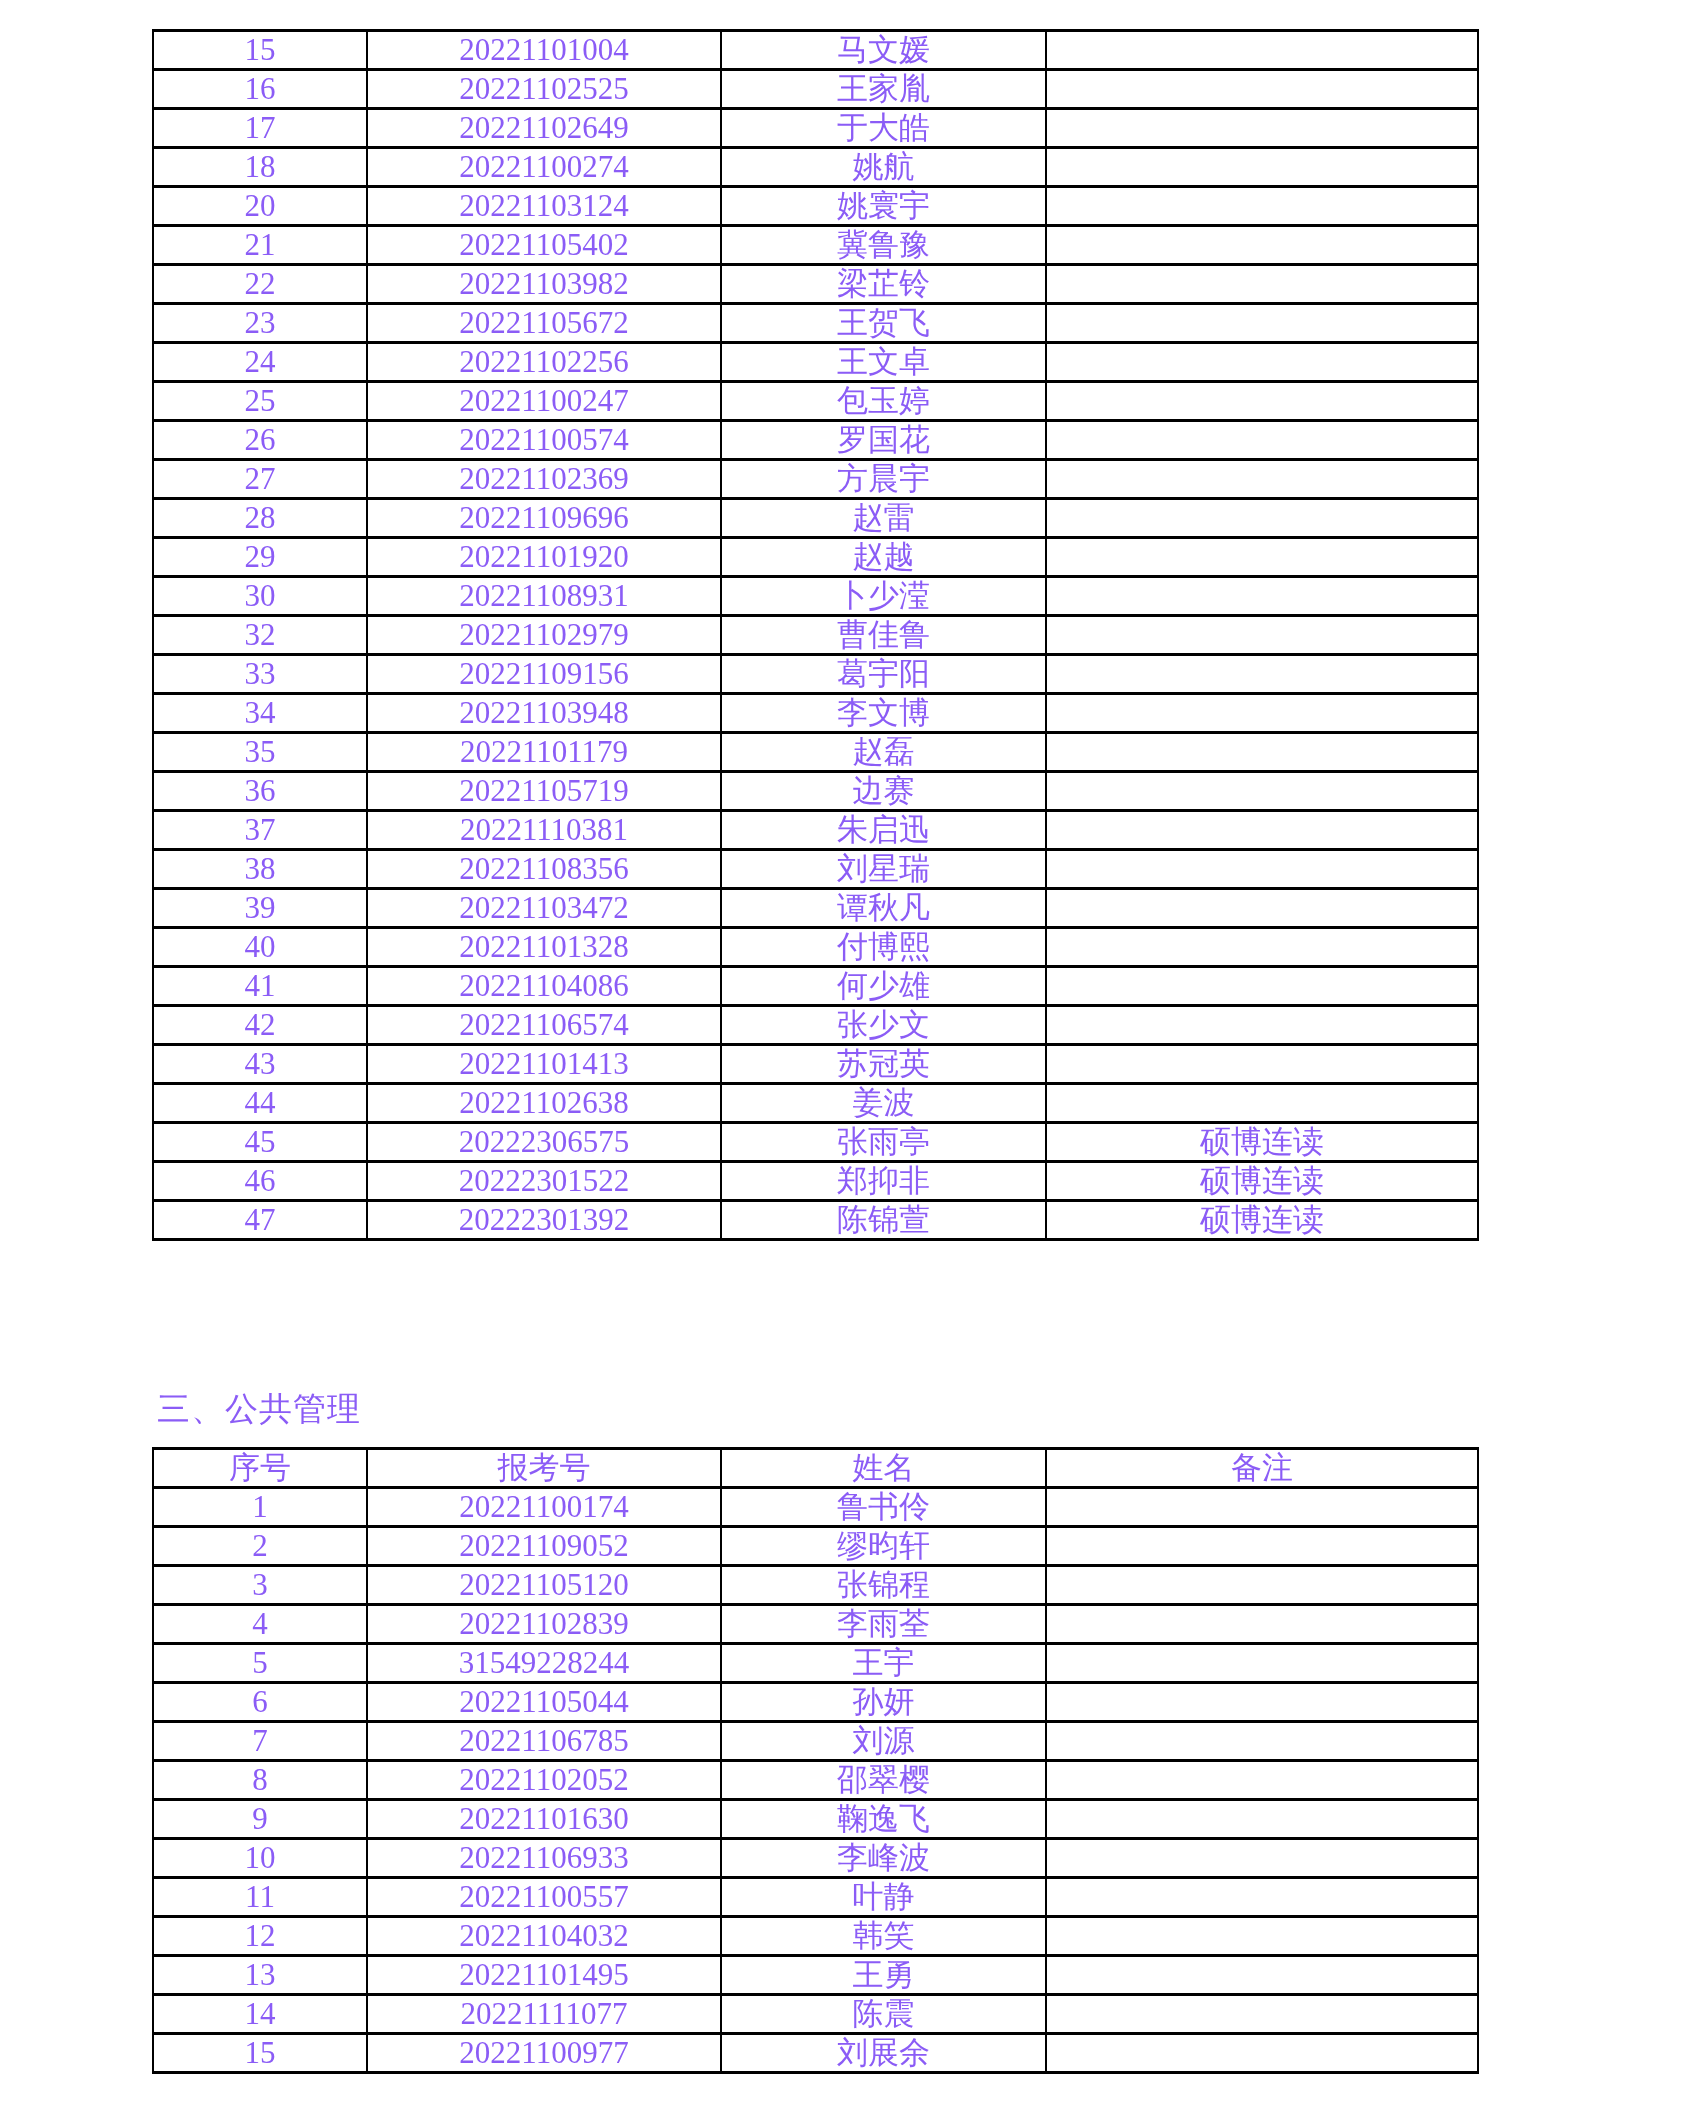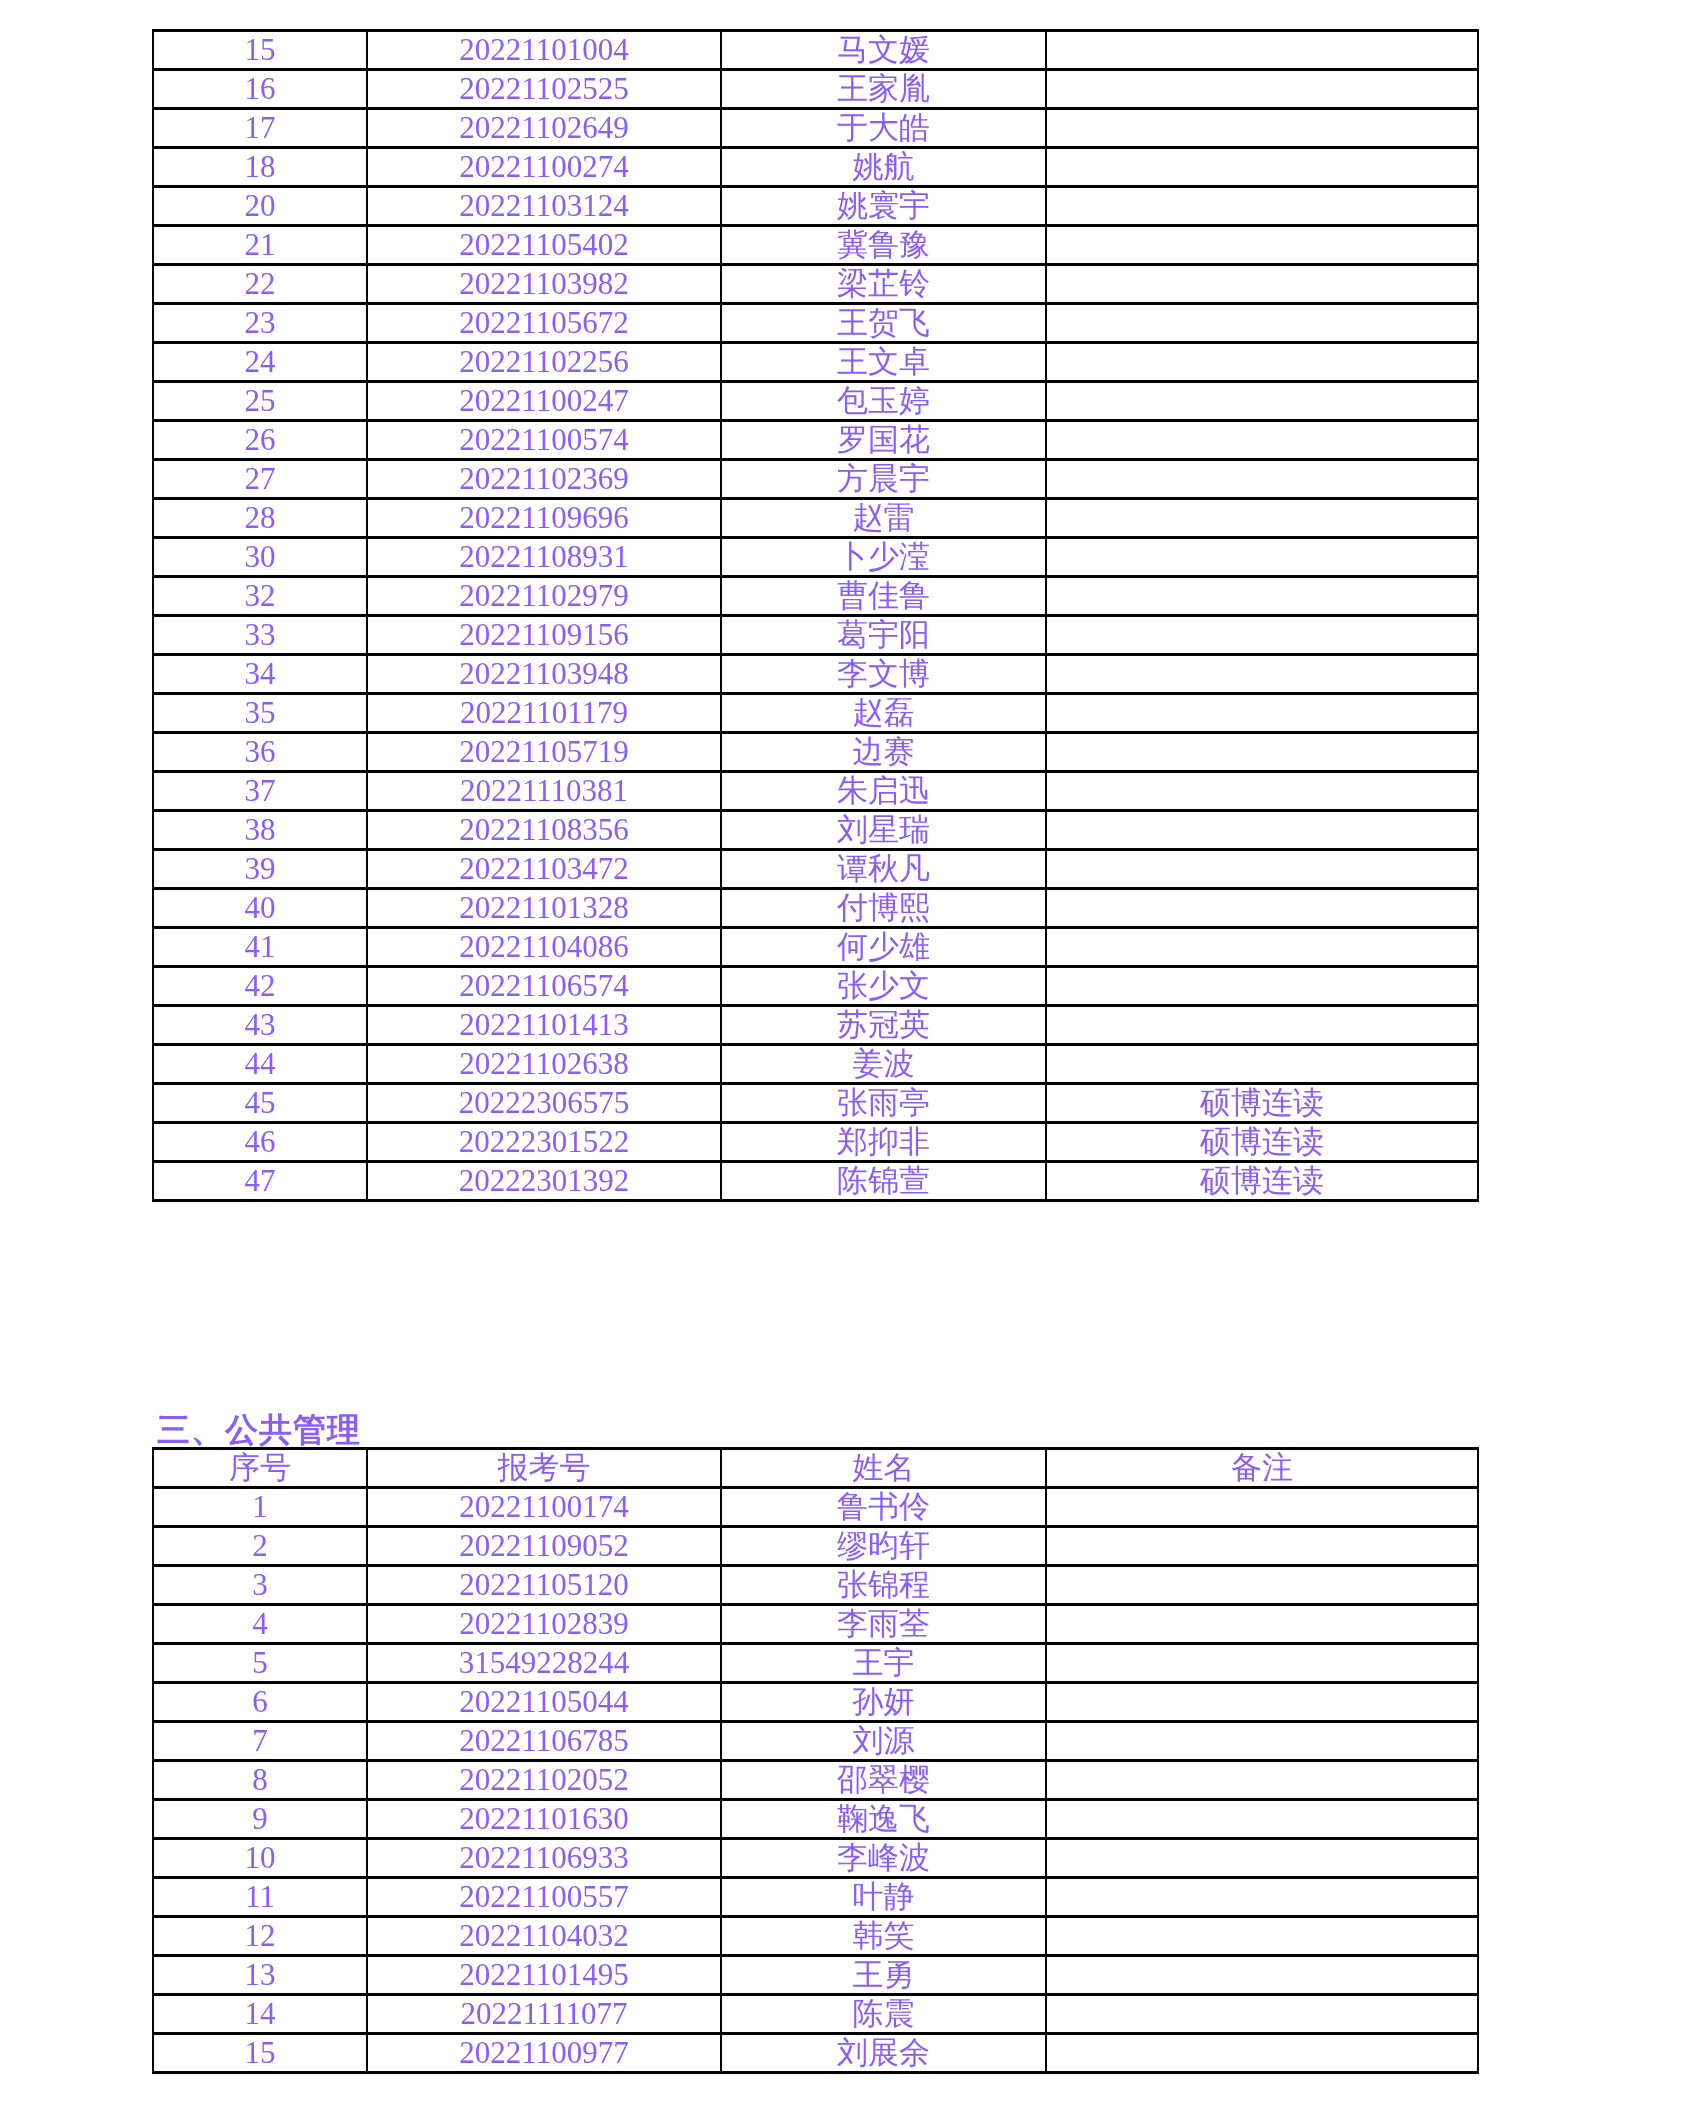--- a/index.html
+++ b/index.html
@@ -41,23 +41,22 @@
     font-weight: normal;
     line-height: 36px;
     white-space: nowrap;
     overflow: hidden;
   }
   .section-heading {
     position: absolute;
     left: 157px;
     top: 1387px;
     font-size: 33px;
-    font-weight: bold;
+    font-weight: normal;
     letter-spacing: 1px;
-    margin-top: 21px;
   }
 </style>
 </head>
 <body>
 
 <div class="page">
 
   <table class="roster" id="table1">
     <colgroup>
       <col class="c-no">
@@ -135,20 +134,26 @@
         <tr>
           <td>27</td>
           <td>20221102369</td>
           <td>方晨宇</td>
           <td></td>
         </tr>
         <tr>
           <td>28</td>
           <td>20221109696</td>
           <td>赵雷</td>
+          <td></td>
+        </tr>
+        <tr>
+          <td>29</td>
+          <td>20221101920</td>
+          <td>赵越</td>
           <td></td>
         </tr>
         <tr>
           <td>30</td>
           <td>20221108931</td>
           <td>卜少滢</td>
           <td></td>
         </tr>
         <tr>
           <td>32</td>

